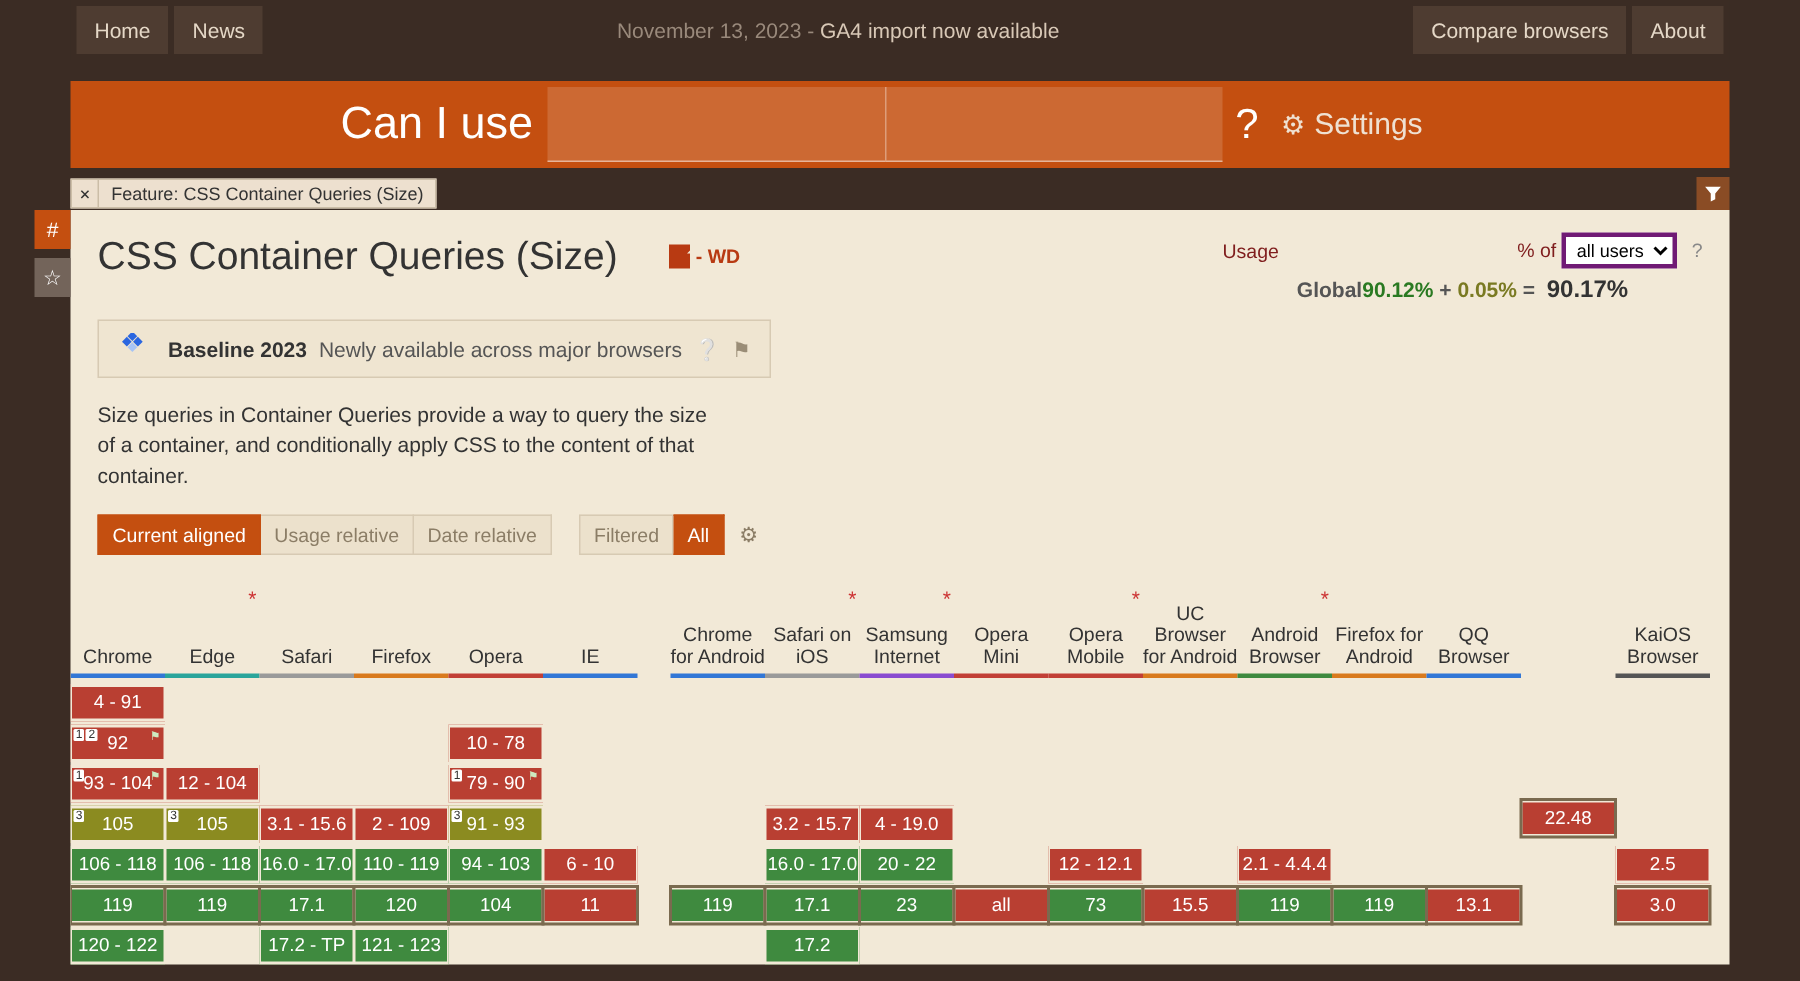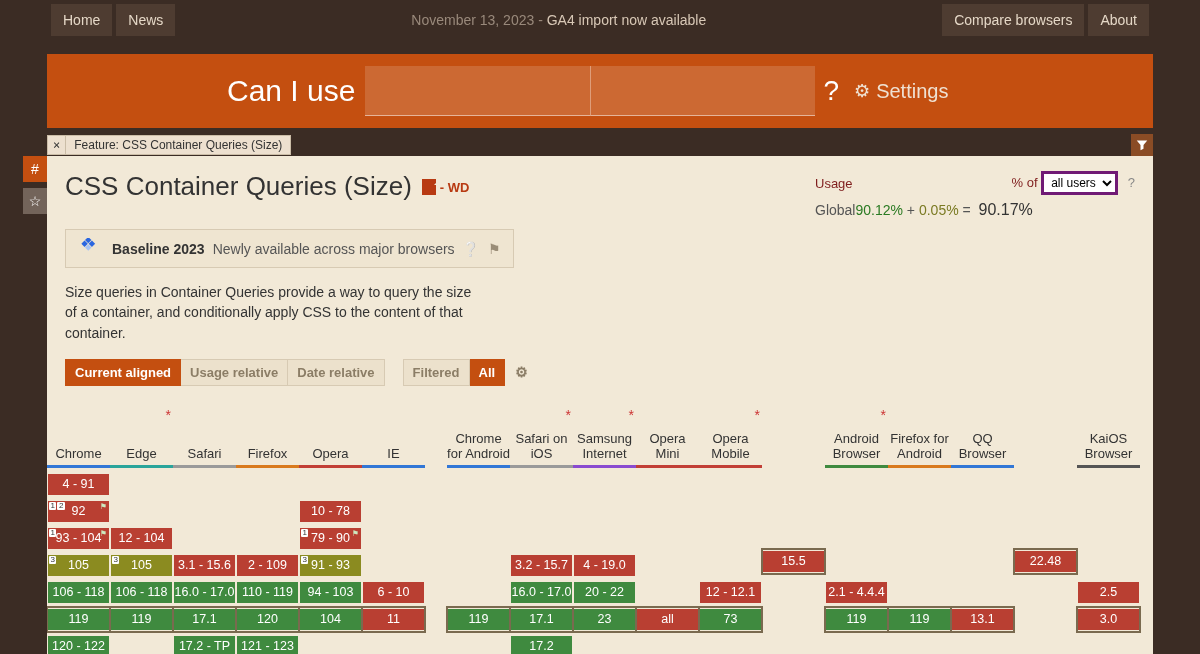--- a/index.html
+++ b/index.html
@@ -7,21 +7,21 @@
   body{background:#3b2c24;color:#222;font-size:14px;width:1200px;height:654px;overflow:hidden;}
 
   
   .topbar{display:flex;align-items:center;height:40px;padding:0 4px;background:#3b2c24;margin-left:47px;margin-right:47px;}
   .topbar .navbtn{background:#4e3c31;color:#e5d8c7;padding:8px 12px;margin-right:4px;cursor:pointer;}
   .topbar .date{flex:1;text-align:center;color:#99897b;}
   .topbar .date .hdl{color:#d8c8b6;}
   .topbar .right .navbtn{margin-left:4px;margin-right:0;}
 
   
-  .hero{background:#c44f10;margin:14px 47px 6px 47px;height:74px;display:flex;align-items:center;padding:0 20px;color:#fff;}
+  .hero{background:#c44f10;margin:14px 47px 6px 47px;height:58px;display:flex;align-items:center;padding:0 20px;color:#fff;}
   .hero .logo{font-size:30px;font-weight:300;margin-left:160px;margin-right:10px;}
   .hero .searchgrp{display:flex;align-items:center;}
   .hero input.search{width:225px;height:50px;background:rgba(255,255,255,.15);border:none;border-bottom:1px solid rgba(255,255,255,.5);color:#fff;font-size:18px;padding:4px 8px;outline:none;}
   .hero input.search + input.search{border-left:1px solid rgba(255,255,255,.35);}
   .hero .qmark{font-size:28px;color:#fff;margin:0 15px 0 8px;}
   .hero .settings-btn{display:flex;align-items:center;gap:6px;font-size:20px;color:#efe1d2;cursor:pointer;}
   .hero .gear{font-size:18px;}
 
   
   .chipbar{margin-left:47px;display:flex;align-items:center;position:relative;height:22px;}
@@ -30,46 +30,46 @@
   .chip .label{padding:2px 8px;}
   .chipbar .filtericon{position:absolute;right:47px;top:0;background:#8a4c25;color:#fff;width:22px;height:22px;display:flex;align-items:center;justify-content:center;cursor:pointer;}
 
   
   .panel{position:relative;background:#f2e9d7;margin:0 47px;padding:15px 0 0 0;min-height:480px;}
   .sideicons{position:absolute;left:-24px;top:0;width:24px;}
   .sideicons .sicon{background:#c44f10;color:#fff;width:24px;height:26px;display:flex;align-items:center;justify-content:center;margin-bottom:6px;cursor:pointer;font-size:14px;}
   .sideicons .sicon.star{background:#73645a;}
 
   .panel-inner{padding:0 18px;}
-  .title-row{display:flex;align-items:flex-start;margin-bottom:10px;}
+  .title-row{display:flex;align-items:flex-start;margin-bottom:10px;gap:24px;}
   h1.feat-title{font-size:26px;font-weight:400;color:#333;}
-  .title-badges{display:inline-flex;align-items:center;margin-left:10px;margin-top:8px;}
+  .title-badges{display:inline-flex;margin-left:10px;margin-top:8px;}
   .wd-icon{display:inline-block;width:14px;height:16px;background:#b83a12;position:relative;margin-right:4px;}
   .wd-icon:before{content:"";position:absolute;right:-4px;top:0;border-style:solid;border-width:0 0 6px 6px;border-color:transparent transparent #f2e9d7 transparent;}
   .wd-text{color:#b83a12;font-size:13px;font-weight:600;}
 
   .usage-block{margin-left:auto;font-size:13px;color:#555;min-width:320px;}
   .usage-block .row1{display:flex;justify-content:space-between;align-items:center;margin-bottom:6px;}
   .usage-block .lbl{color:#7f1d1d;}
   .usage-block select{font-size:12px;background:#fff;border:3px solid #701a75;padding:1px 3px;}
   .usage-block .qm2{font-size:13px;color:#888;margin-left:6px;}
-  .usage-block .row2{display:flex;justify-content:flex-start;align-items:baseline;font-size:14px;}
+  .usage-block .row2{display:flex;justify-content:center;align-items:baseline;font-size:14px;font-weight:bold;}
   .usage-block .green{color:#2a7a22;}
   .usage-block .olive{color:#7a7a22;}
   .usage-block .big{font-size:16px;color:#333;}
 
   .baseline{display:inline-flex;align-items:center;gap:8px;border:1px solid #d7cab3;background:#efe5d1;padding:8px 12px;margin-bottom:14px;}
   .baseline svg{width:26px;height:18px;}
   .baseline .bl-year{font-weight:700;color:#333;}
   .baseline .bl-sub{color:#555;}
   .baseline .qicon,.baseline .flagicon{color:#9a8d77;cursor:pointer;}
 
   .desc{max-width:420px;color:#333;line-height:1.45;margin-bottom:16px;}
 
-  .tab-row{display:flex;align-items:center;gap:0;margin-bottom:10px;font-weight:bold;}
+  .tab-row{display:flex;align-items:center;gap:0;margin-bottom:10px;}
   .tabgroup{display:inline-flex;}
   .tabgroup .tab{padding:5px 9px;font-size:13px;border:1px solid #d7cab3;background:#ece1cc;color:#8b7d66;cursor:pointer;}
   .tabgroup .tab.active{background:#c44f10;color:#fff;border-color:#c44f10;}
   .tabgroup .tab + .tab{border-left:none;}
   .tab-row .gap{width:18px;}
   .tab-row .gear2{margin-left:10px;color:#8b7d66;cursor:pointer;}
 
   
   .matrix-wrap{overflow:hidden;}
   .matrix{display:flex;padding-top:14px;}
@@ -349,20 +349,21 @@
             <div class="cell empty"></div>
             <div class="cell empty"></div>
             <div class="cell empty"></div>
             <div class="cell empty"></div>
             <div class="cell red">12 - 12.1</div>
             <div class="cell green cur">73</div>
             <div class="cell empty"></div>
           </div>
         </div>
         <div class="bcol">
+          <div class="bhead ul-orange">UC Browser for Android</div>
           <div class="cells">
             <div class="cell empty"></div>
             <div class="cell empty"></div>
             <div class="cell empty"></div>
             <div class="cell empty"></div>
             <div class="cell empty"></div>
             <div class="cell red cur">15.5</div>
             <div class="cell empty"></div>
           </div>
         </div>

